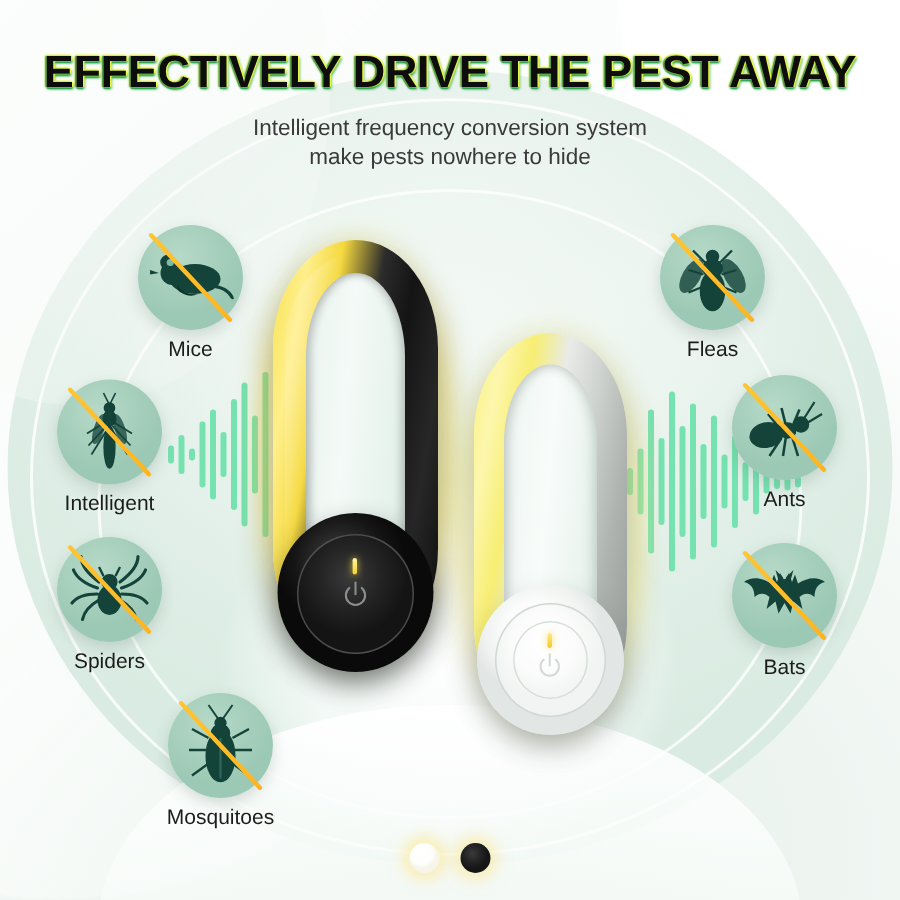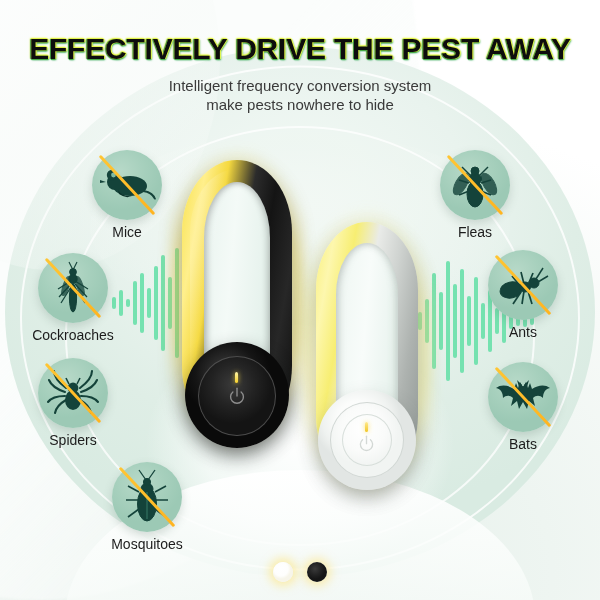--- a/index.html
+++ b/index.html
@@ -483,21 +483,21 @@
           <path d="M33 28 L20 36" stroke-width="1.2" fill="none"></path>
           <path d="M33 31 L21 44" stroke-width="1.2" fill="none"></path>
           <path d="M33 34 L23 50" stroke-width="1.2" fill="none"></path>
           <path d="M37 28 L50 36" stroke-width="1.2" fill="none"></path>
           <path d="M37 31 L49 44" stroke-width="1.2" fill="none"></path>
           <path d="M37 34 L47 50" stroke-width="1.2" fill="none"></path>
         </g>
       </svg>
     </div>
     <div class="slash"></div>
-    <div class="lbl">Cockroaches</div>
+    <div class="lbl">Intelligent</div>
   </div>
 
   <div class="badge b-spiders">
     <div class="disc">
       <svg viewBox="0 0 70 70" width="70" height="70">
         <g fill="none" stroke="#14433a" stroke-width="2.1" stroke-linecap="round">
           <path d="M28 30 C20 24 16 18 16 13"></path>
           <path d="M27 34 C18 31 13 27 11 22"></path>
           <path d="M27 38 C18 38 13 40 10 44"></path>
           <path d="M28 42 C21 46 18 50 17 55"></path>

